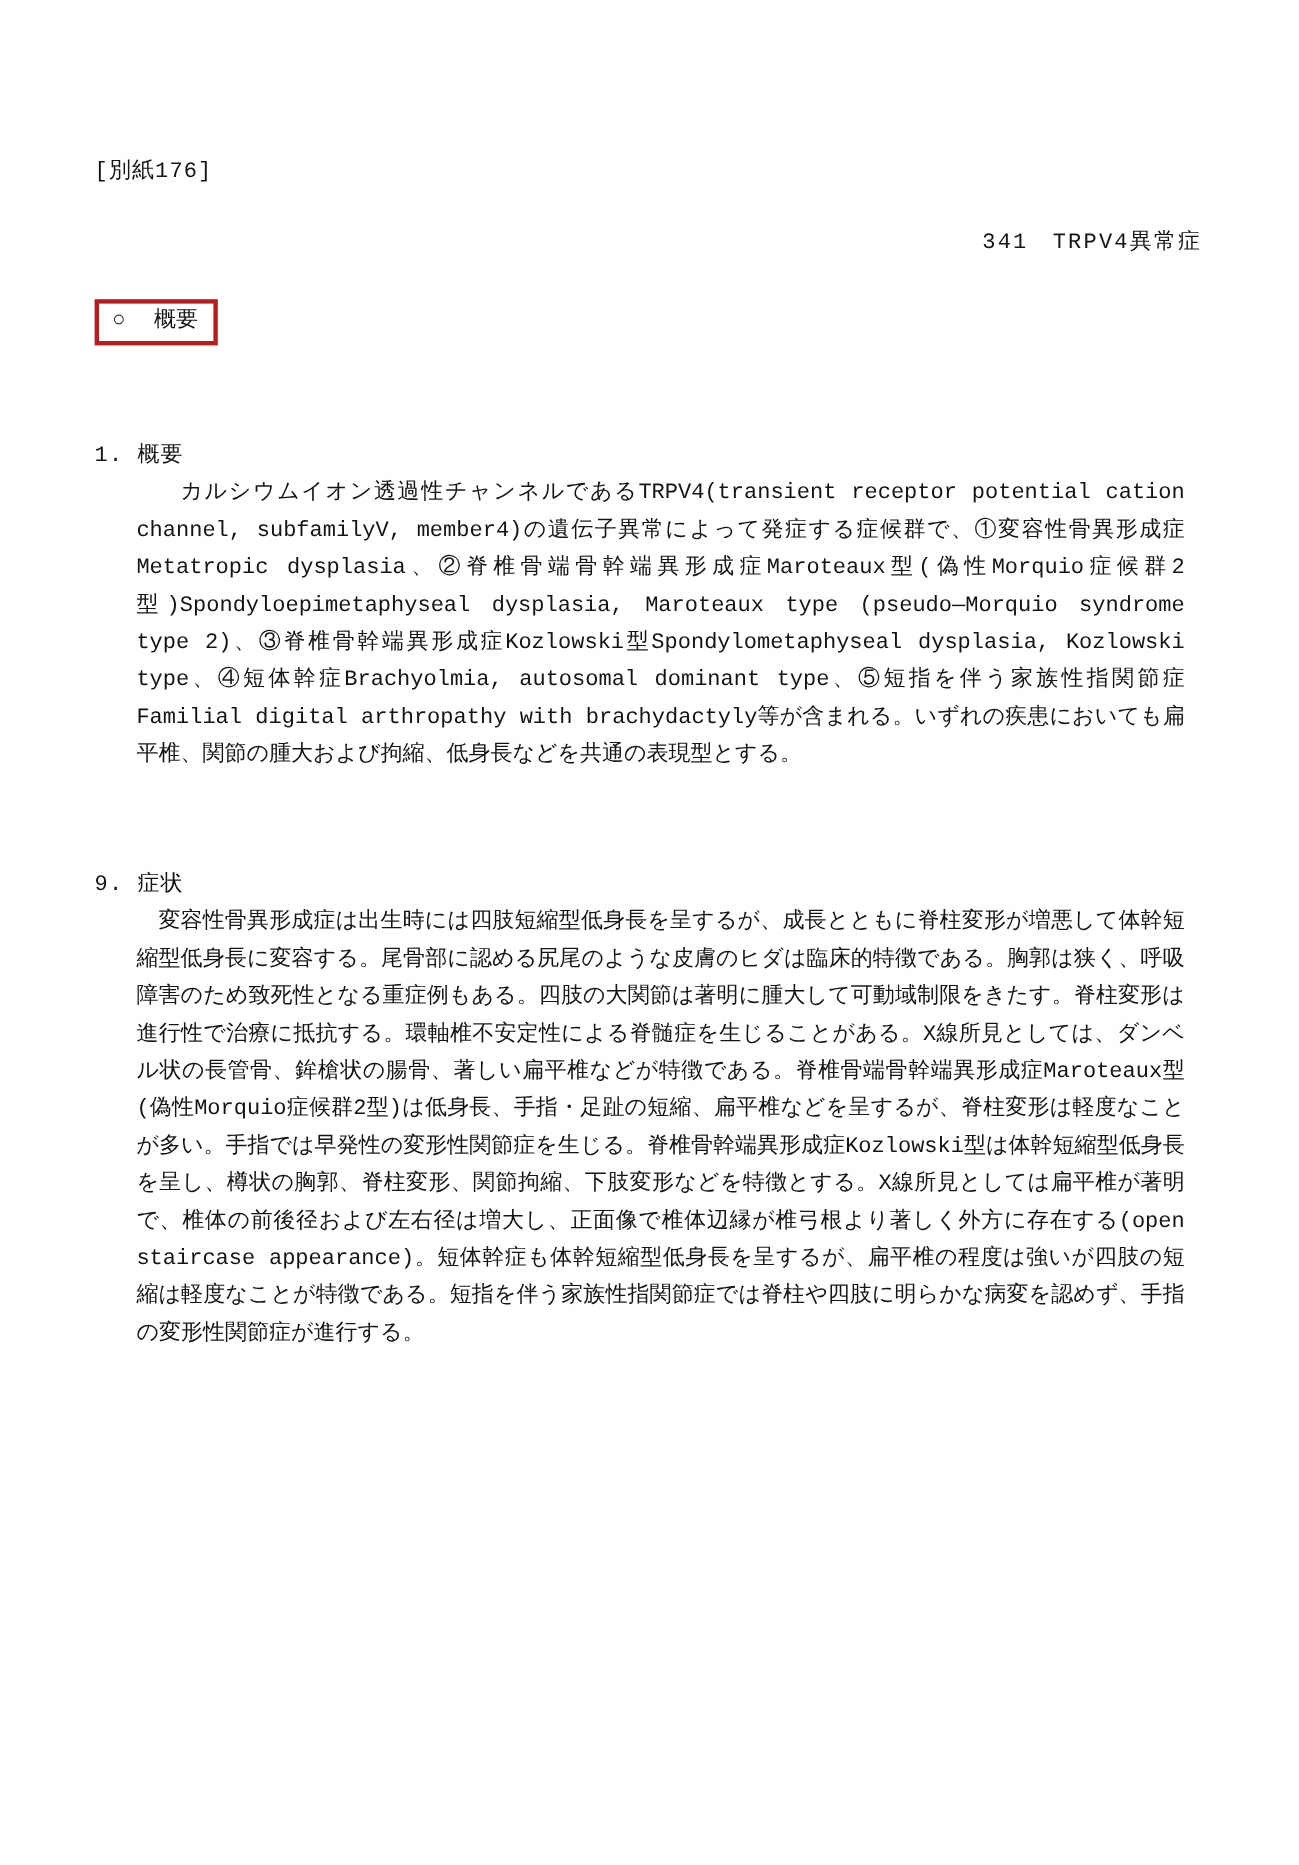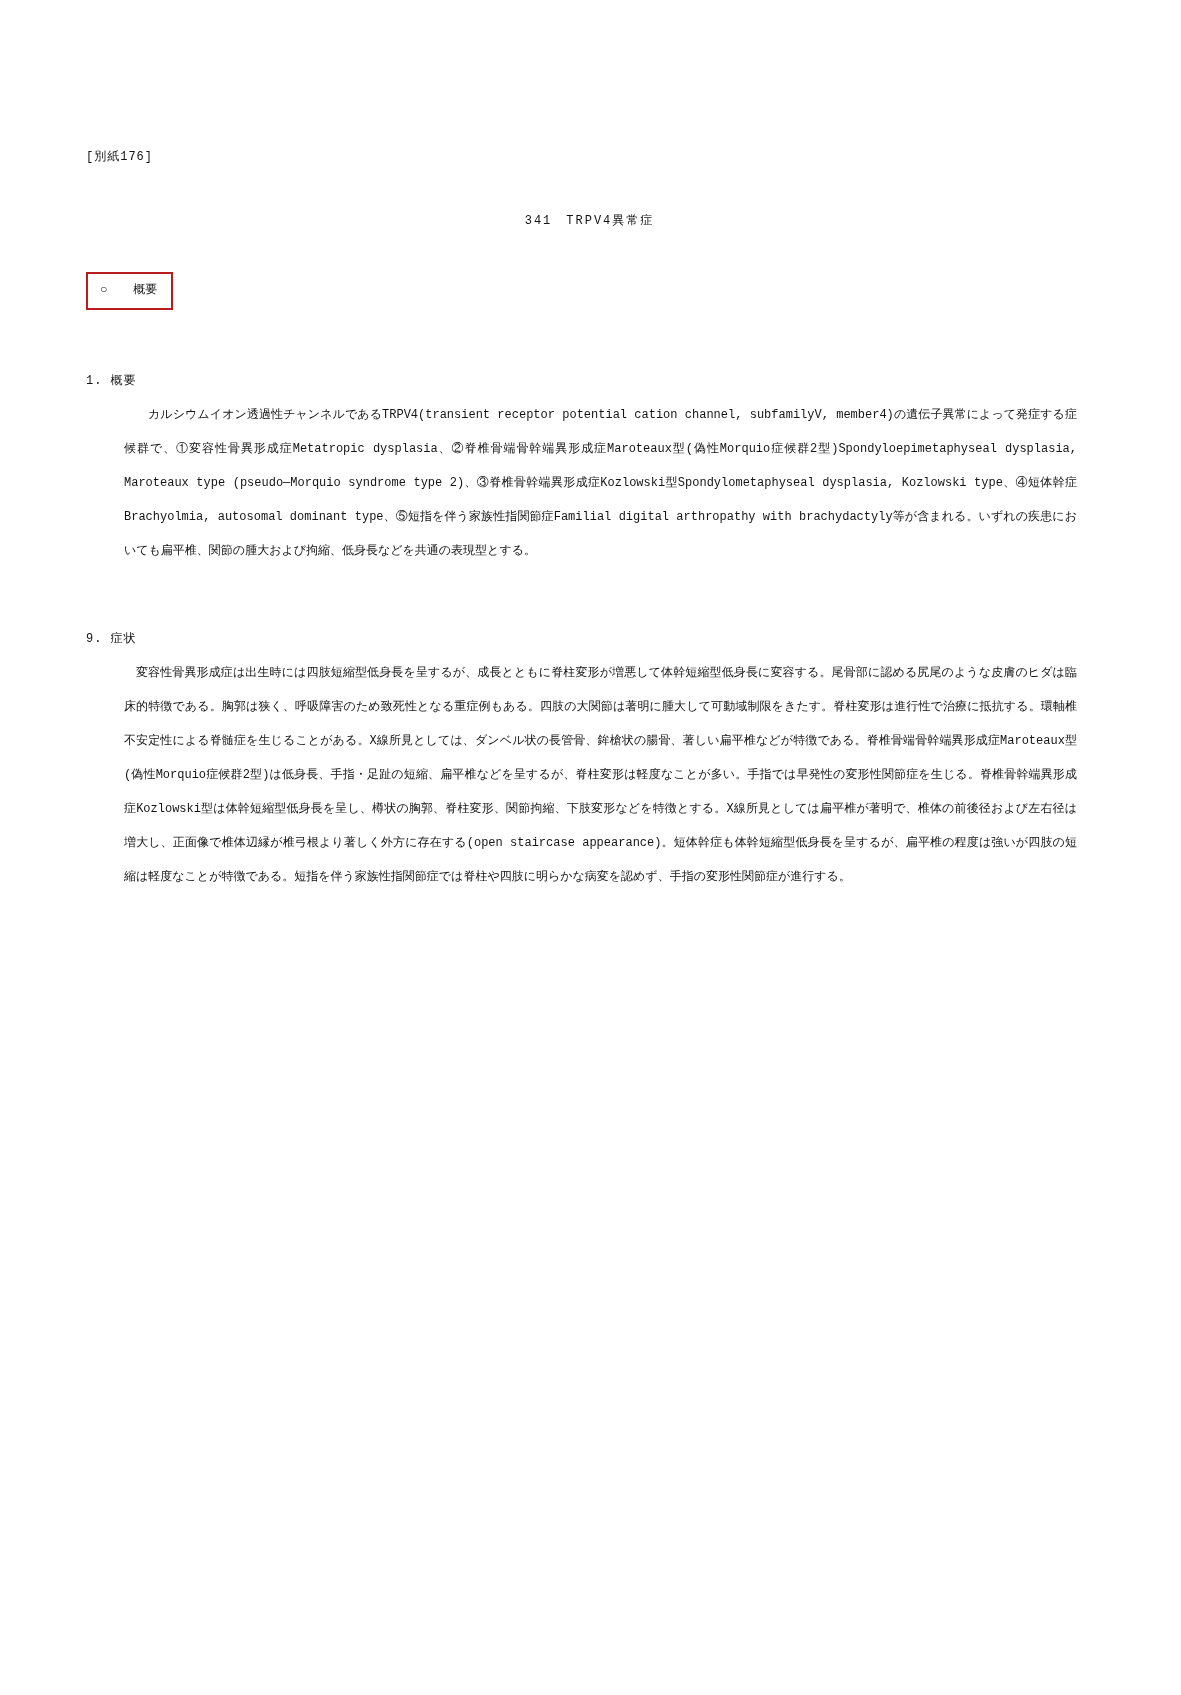--- a/index.html
+++ b/index.html
@@ -8,46 +8,46 @@
     background: #ffffff;
   }
   .page {
     position: relative;
     width: 1181px;
     height: 1695px;
     box-sizing: border-box;
     background: #ffffff;
     color: #141414;
     font-family: "Liberation Mono", "DejaVu Sans Mono", monospace;
-    font-size: 12px;
+    font-size: 20px;
     line-height: 34px;
     padding: 140px 88px 0 86px;
     overflow: hidden;
   }
   .attachment-label {
     letter-spacing: 1px;
   }
   .doc-title {
-    text-align: center;
+    text-align: right;
     margin-top: 30px;
     letter-spacing: 2px;
   }
   .overview-box {
     display: inline-block;
-    border: 2px solid #b91c1c;
+    border: 4px solid #b91c1c;
     padding: 0 14px 2px 12px;
     margin-top: 34px;
     line-height: 32px;
   }
   .overview-box .circle {
     display: inline-block;
     margin-right: 26px;
   }
   .section-heading {
-    margin-top: 54px;
+    margin-top: 84px;
     letter-spacing: 1px;
   }
   .section:first-of-type .section-heading {
     margin-top: 34px;
   }
   .section-body {
     margin: 0 16px 0 38px;
     text-align: justify;
   }
   .indent-2 { text-indent: 2em; }

